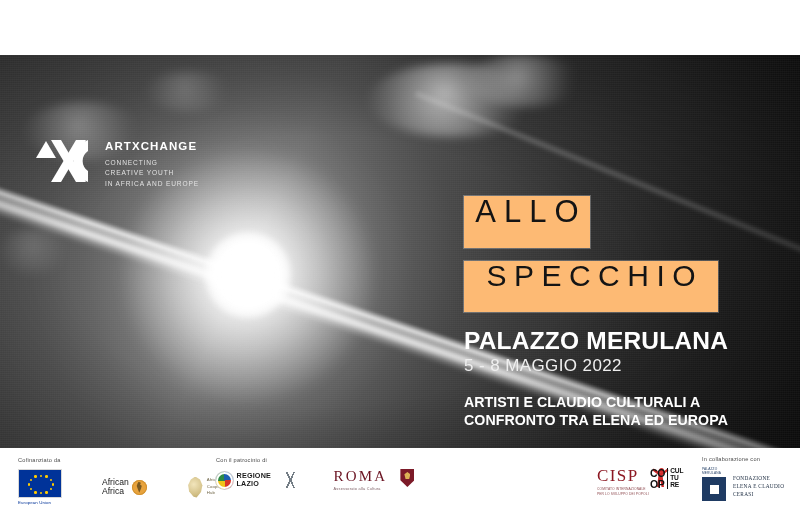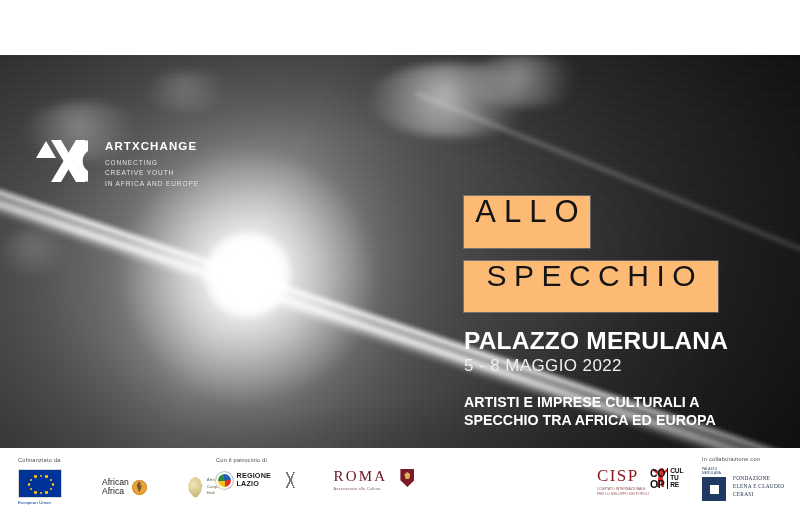--- a/index.html
+++ b/index.html
@@ -252,22 +252,22 @@
       <span>ALLO</span>
     </div>
     <div class="kbox" id="box-specchio">
       <span>SPECCHIO</span>
     </div>
 
     <div class="info">
       <div class="venue">PALAZZO MERULANA</div>
       <div class="dates">5 - 8 MAGGIO 2022</div>
       <div class="tagline">
-        <div>ARTISTI E IMPRESE CULTURALI A</div>
-        <div>SPECCHIO TRA AFRICA ED EUROPA</div>
+        <div>ARTISTI E CLAUDIO CULTURALI A</div>
+        <div>CONFRONTO TRA ELENA ED EUROPA</div>
       </div>
       <div class="meta">
         <div>incontri e performance</div>
 
       </div>
     </div>
   </div>
 
   <div class="footer">
 

